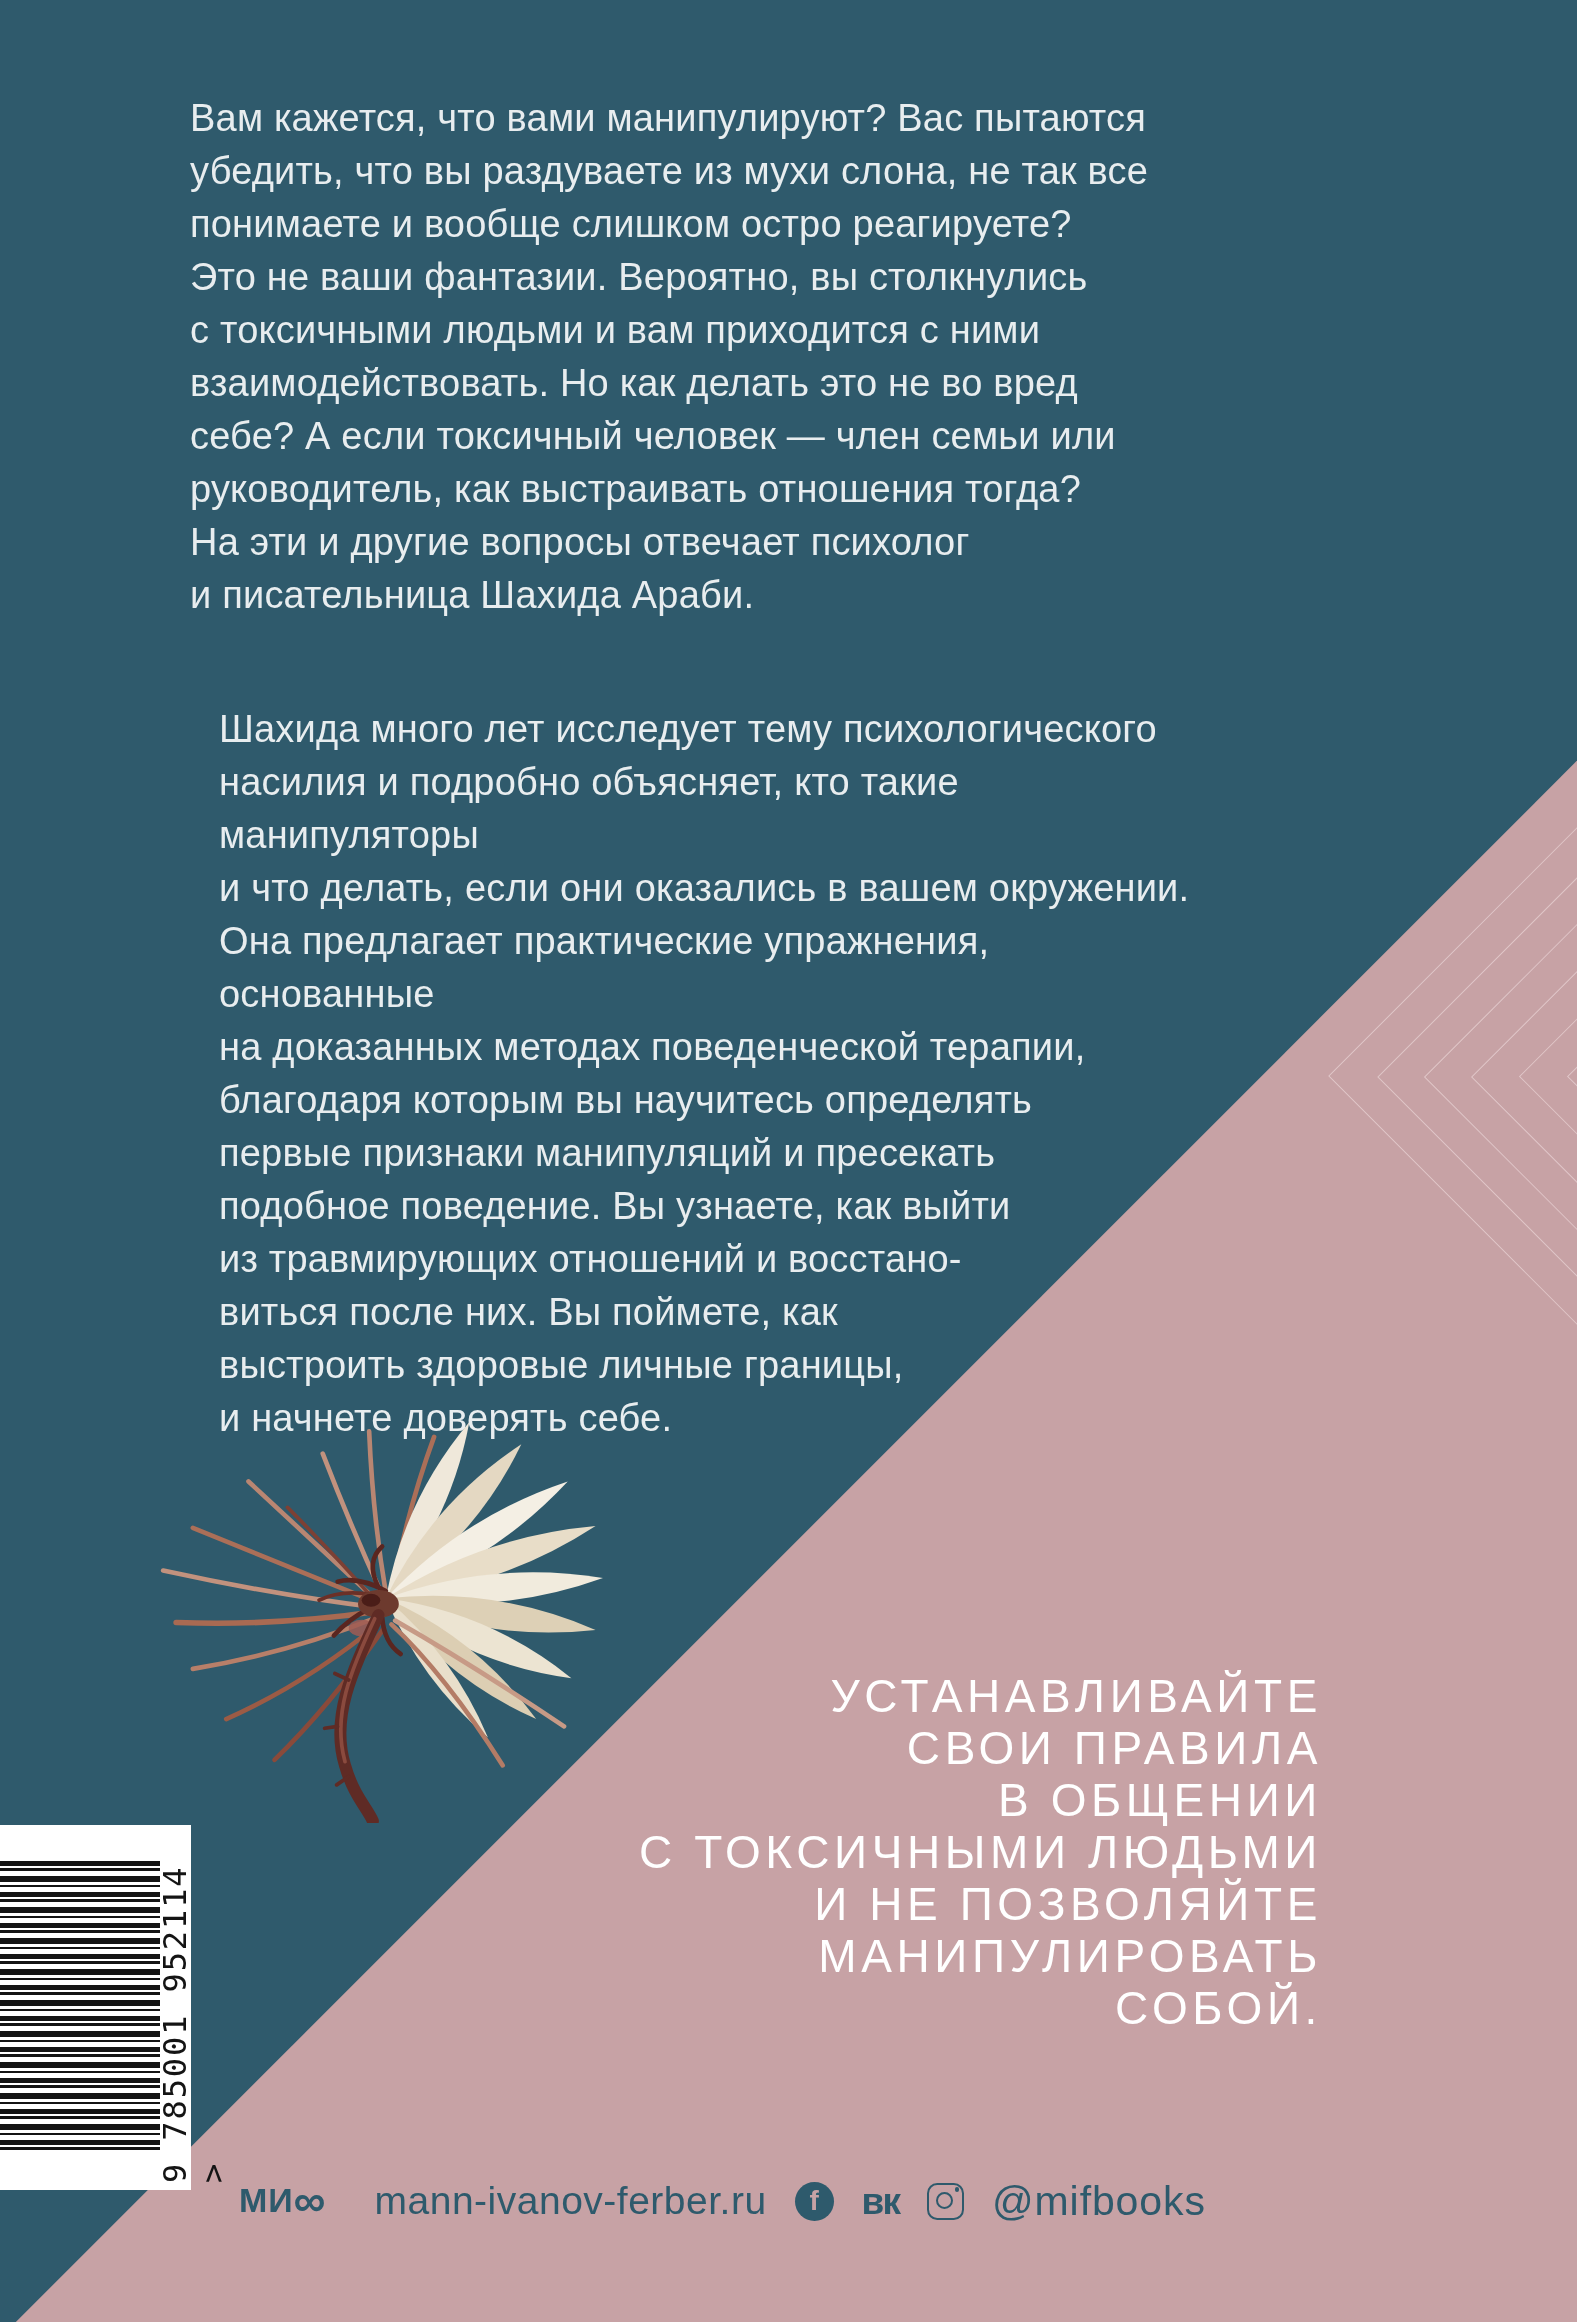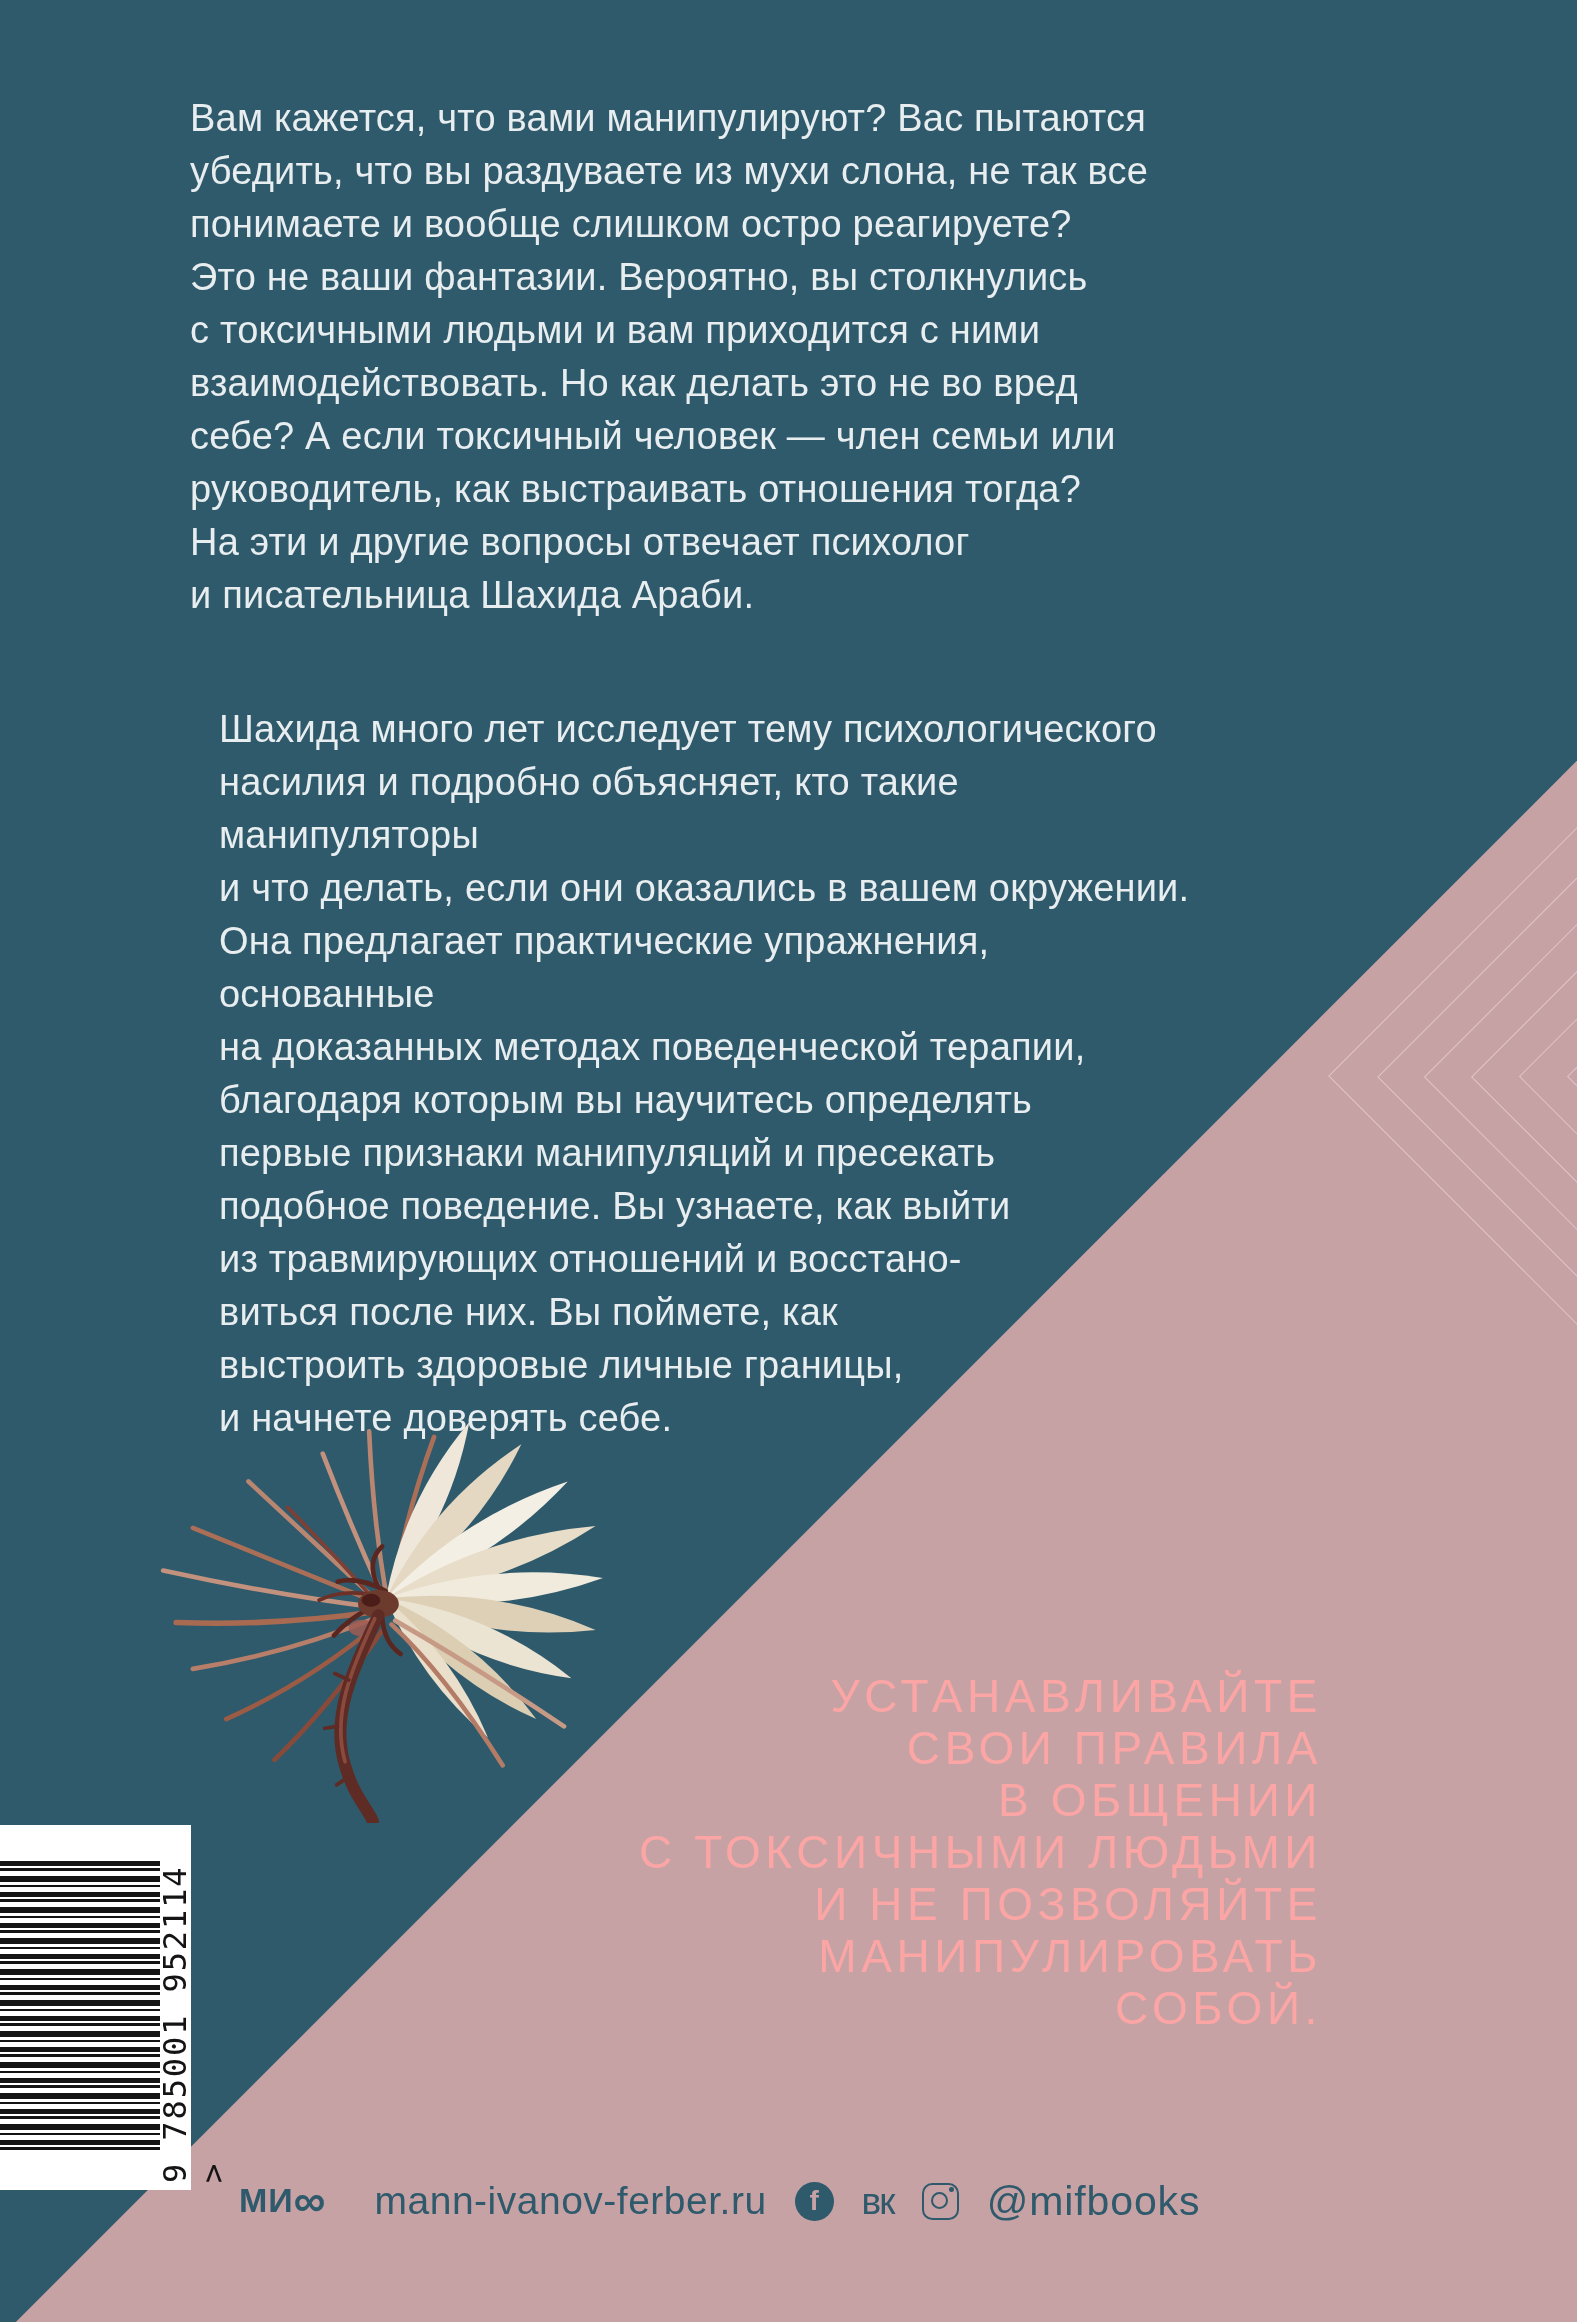--- a/index.html
+++ b/index.html
@@ -35,21 +35,21 @@
     font-size:38px;line-height:53px;
     letter-spacing:0.2px;
     white-space:pre-line;
   }
   .p1{top:92px;}
   .p2{top:703px;margin-left:29px;}
 
   
   .slogan{
     position:absolute;right:256px;top:1670px;width:835px;
-    color:#fca5a5;
+    color:#ffffff;
     font-size:46px;line-height:52px;
     letter-spacing:4.6px;
     text-align:right;
     white-space:pre-line;
   }
 
   
   .barcode-box{
     position:absolute;left:0;top:1825px;width:191px;height:365px;
     background:#ffffff;
@@ -77,21 +77,21 @@
     color:#2e5a6c;
   }
   .logo{font-size:34px;font-weight:700;letter-spacing:0.9px;line-height:1;}
   .logo .inf{font-size:1.32em;vertical-align:-0.09em;letter-spacing:0;}
   .site{font-size:39px;font-weight:500;letter-spacing:0.5px;margin-left:21px;}
   .icn-fb{
     width:39px;height:39px;border-radius:50%;background:#2e5a6c;
     display:flex;align-items:center;justify-content:center;
     color:#c7a2a5;font-size:28px;font-weight:700;line-height:1;
   }
-  .icn-vk{font-size:37px;font-weight:400;letter-spacing:-1.9px;line-height:1;}
+  .icn-vk{font-size:37px;font-weight:700;letter-spacing:-1.9px;line-height:1;}
   .icn-ig{
     position:relative;width:33px;height:33px;
     border:2.8px solid #2e5a6c;border-radius:10.2px;
   }
   .icn-ig .lens{
     position:absolute;left:7.4px;top:7.4px;width:13px;height:13px;
     border:2.8px solid #2e5a6c;border-radius:50%;
   }
   .icn-ig .dot{
     position:absolute;right:2.8px;top:2.8px;width:4.6px;height:4.6px;

